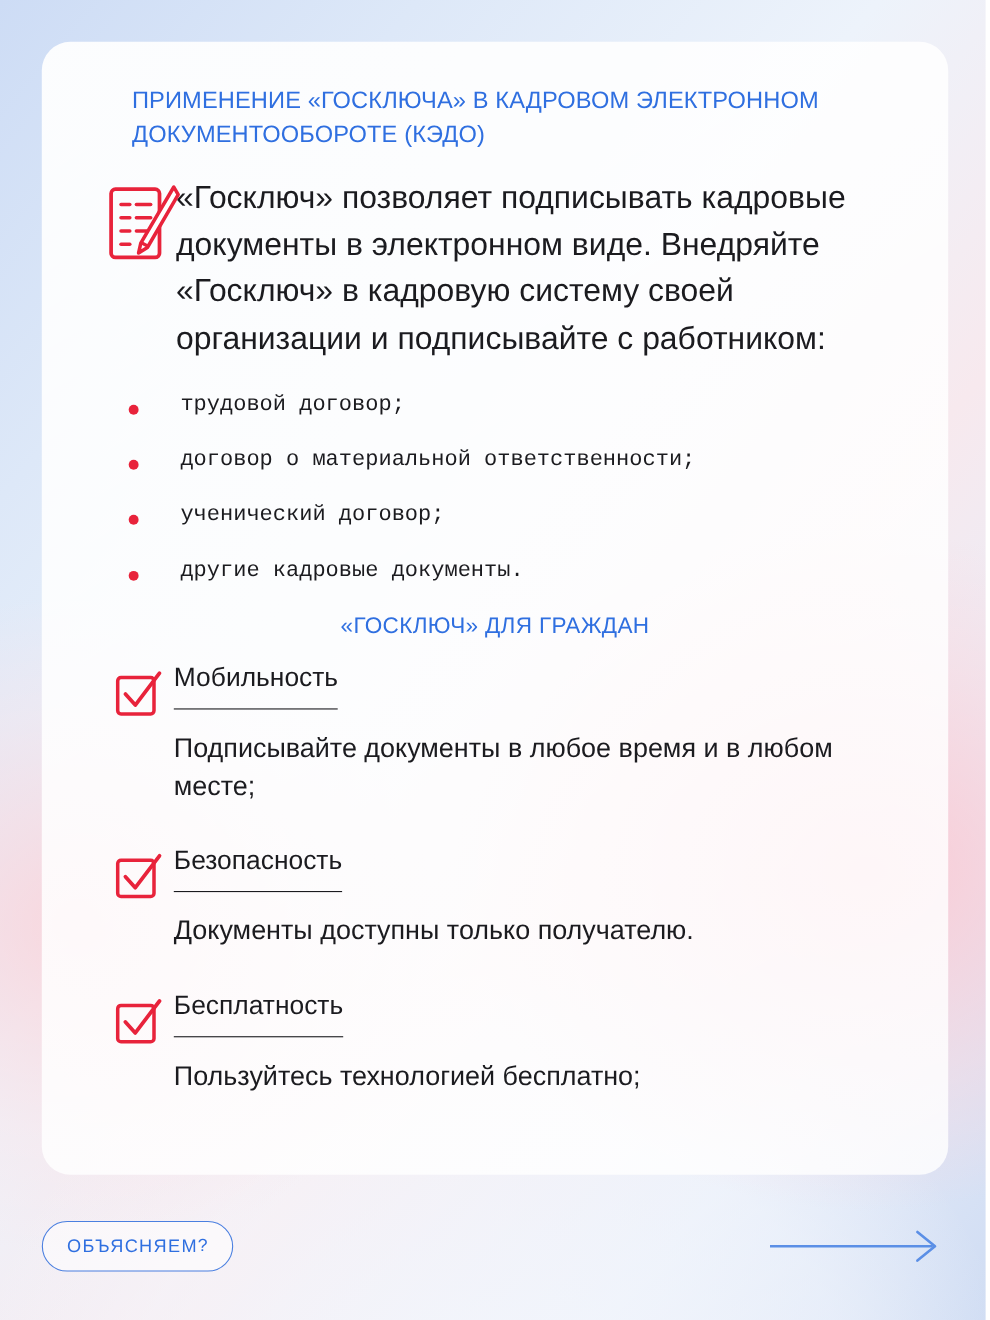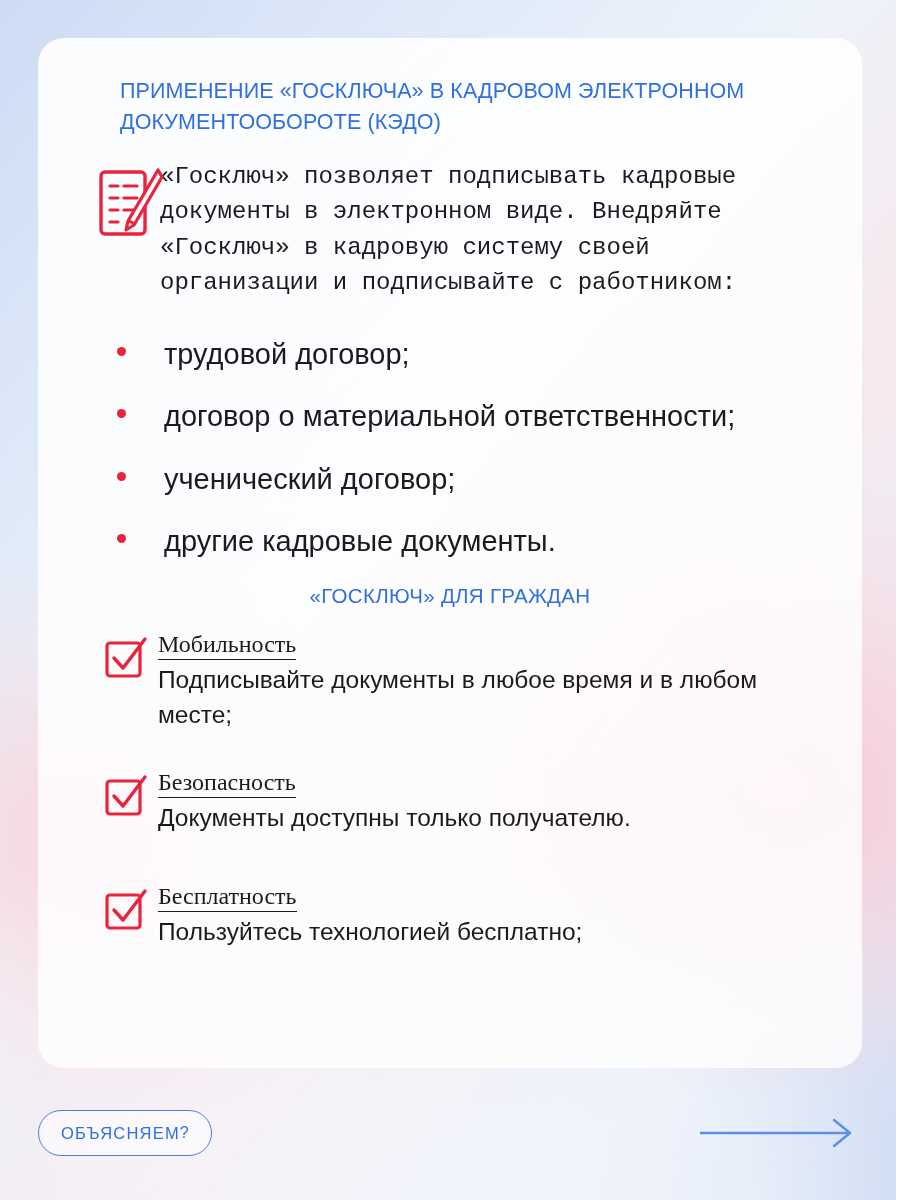--- a/index.html
+++ b/index.html
@@ -56,38 +56,38 @@
     position: absolute;
     left: 16px;
     top: 8px;
     width: 66px;
     height: 74px;
   }
 
   .intro-text {
     margin: 0;
     padding-left: 78px;
-    font-size: 24px;
+    font-size: 29px;
     line-height: 1.47;
     color: #1b1b1f;
-    font-family: Liberation Mono, monospace;
   }
 
   ul.bullets {
     list-style: none;
     margin: 22px 0 4px 0;
     padding: 0 0 0 30px;
   }
   ul.bullets li {
     position: relative;
-    font-size: 29px;
+    font-size: 20px;
     line-height: 1.32;
     color: #1b1b1f;
     padding-left: 52px;
     margin-bottom: 24px;
+    font-family: Liberation Mono, monospace;
   }
   ul.bullets li::before {
     content: "";
     position: absolute;
     left: 5px;
     top: 12px;
     width: 9px;
     height: 9px;
     border-radius: 50%;
     background: #e8233b;
@@ -113,23 +113,22 @@
     top: 6px;
     width: 44px;
     height: 44px;
   }
   .feature .f-head {
     display: inline-block;
     font-size: 24px;
     color: #1b1b1f;
     border-bottom: 1.6px solid #1b1b1f;
     line-height: 1.18;
-    padding-bottom: 1px;
-    margin-bottom: 3px;
-    font-family: Liberation Serif, serif;
+    padding-bottom: 13px;
+    margin-bottom: 19px;
   }
   .feature .f-body {
     font-size: 24.5px;
     line-height: 1.4;
     color: #1b1b1f;
     margin: 0;
   }
 
   .footer {
     position: absolute;

